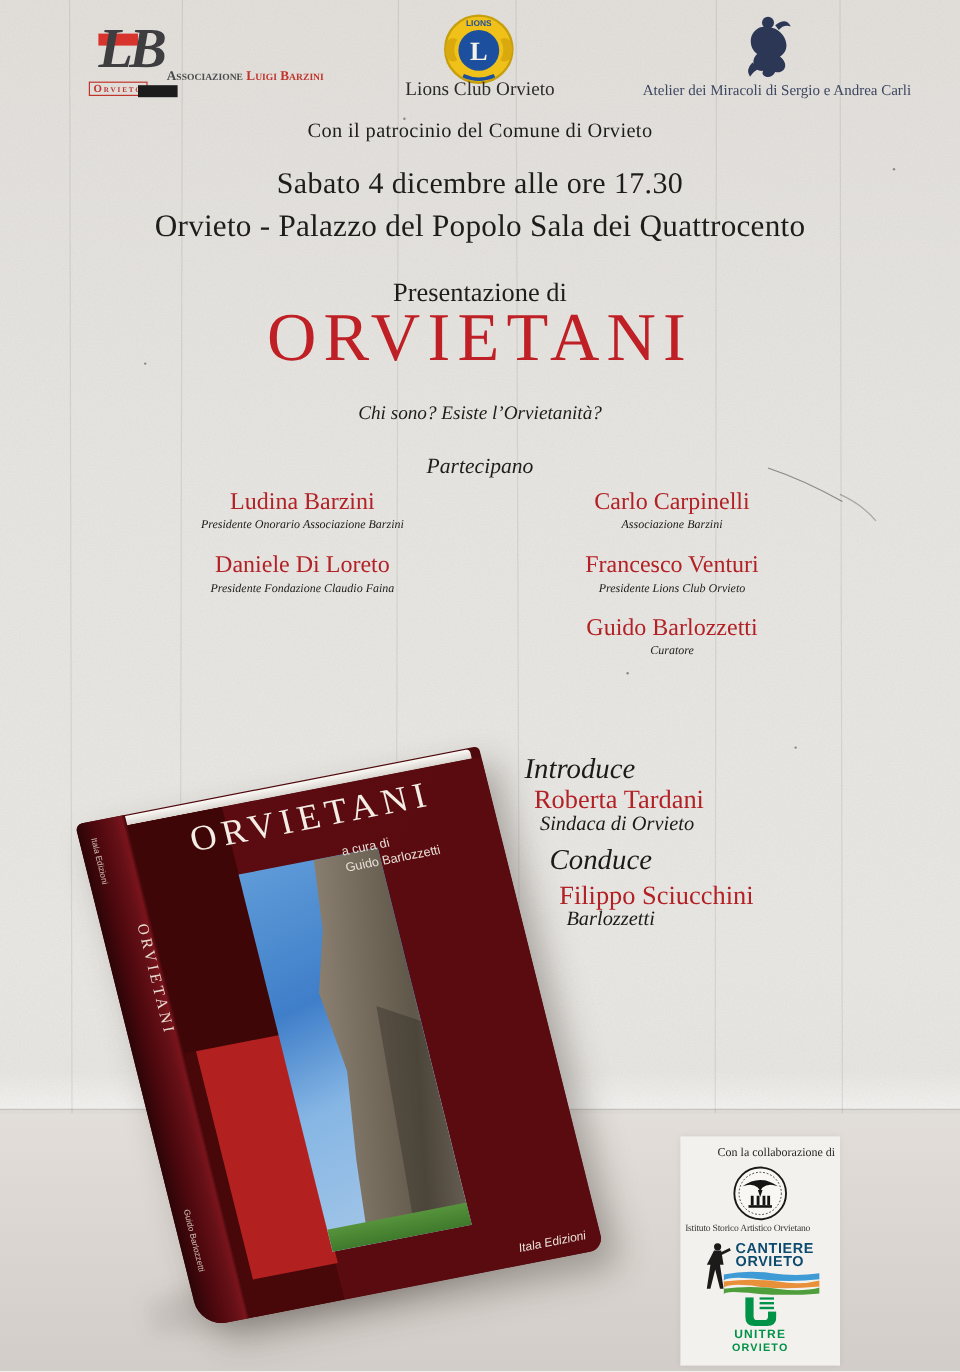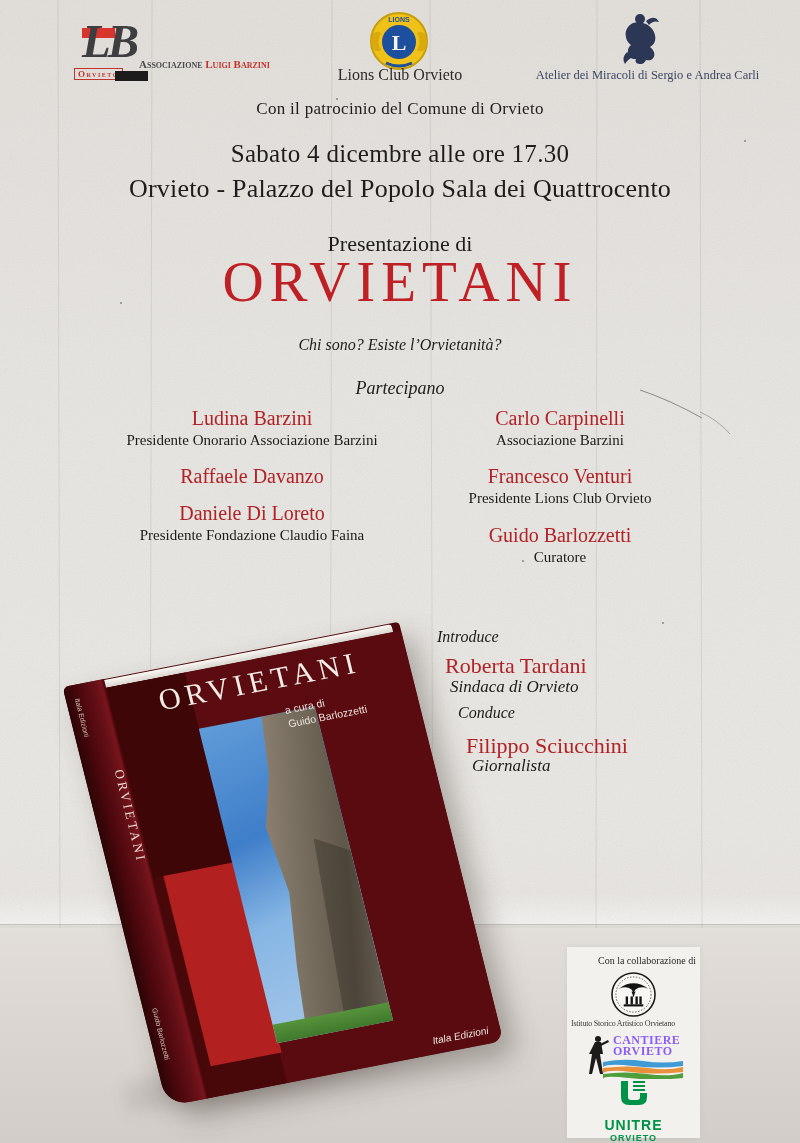--- a/index.html
+++ b/index.html
@@ -34,27 +34,27 @@
   .patronage{top:99px;font-size:17px;letter-spacing:.3px;}
   .datetime{top:140px;font-size:25px;letter-spacing:.3px;}
   .venue{top:174px;font-size:26px;letter-spacing:.2px;}
   .pretitle{top:231px;font-size:22px;}
   .maintitle{top:249px;font-size:57px;letter-spacing:6px;color:#bf2026;}
   .subtitle{top:321px;font-size:16px;margin-top:15px;}
   .partecipano{top:378px;font-size:18px;}
   
   .pcol{position:absolute;z-index:4;text-align:center;}
   .pcol .name{font-size:20px;color:#b22126;line-height:1;}
-  .pcol .role{font-size:15px;color:#1c1b19;line-height:1.15;margin-top:4px;}
+  .pcol .role{font-size:10px;font-style:italic;color:#1c1b19;line-height:1.15;margin-top:4px;}
   .prow{margin-bottom:17px;}
   .col-left{left:92px;top:408px;width:320px;}
   .col-right{left:400px;top:408px;width:320px;}
   
   .ic{position:absolute;z-index:4;white-space:nowrap;}
-  .ic-h{font-size:16px;font-style:italic;color:#1c1b19;}
+  .ic-h{font-size:24px;font-style:italic;color:#1c1b19;}
   .ic-n{font-size:22px;color:#b22126;}
   .ic-r{font-size:17px;font-style:italic;color:#1c1b19;}
   
   .book-shadow{position:absolute;left:118px;top:1020px;width:400px;height:70px;z-index:3;
     background:radial-gradient(ellipse at 45% 50%,rgba(48,40,36,.42),rgba(48,40,36,0) 70%);
     transform:rotate(-13deg);filter:blur(7px);}
   .book{position:absolute;left:112px;top:648px;width:342px;height:432px;z-index:4;
     transform:rotate(-14deg) skewY(3deg);transform-origin:50% 50%;
     border-radius:6px 4px 12px 22px;background:#4e090d;
     box-shadow:10px 16px 28px rgba(55,45,40,.35);}
@@ -87,26 +87,26 @@
   .cov-pub{position:absolute;right:12px;bottom:8px;font-family:"Liberation Sans",sans-serif;
     font-size:10px;font-style:italic;color:#eae2d9;}
   
   .panel{position:absolute;left:567px;top:947px;width:133px;height:191px;background:#f3f1ee;z-index:4;
     box-shadow:0 0 6px rgba(0,0,0,.06);}
   .panel .ph{position:absolute;left:0;top:8px;width:160px;text-align:center;font-size:10px;color:#2a2927;}
   .seal{position:absolute;left:43px;top:24px;width:47px;height:47px;}
   .ist-label{position:absolute;left:1px;top:72px;width:110px;text-align:center;font-size:8px;letter-spacing:-.2px;color:#3a3835;}
   .cantiere{position:absolute;left:18px;top:86px;width:100px;height:46px;}
   .cant-fig{position:absolute;left:0;top:2px;}
-  .cant-txt{position:absolute;left:28px;top:2px;font-family:Liberation Serif, serif;
-    font-weight:bold;font-size:12px;line-height:.95;color:#8b5cf6;letter-spacing:.5px;}
+  .cant-txt{position:absolute;left:28px;top:2px;font-family:Liberation Sans, sans-serif;
+    font-weight:bold;font-size:12px;line-height:.95;color:#0c4a6e;letter-spacing:.5px;}
   .cant-strokes{position:absolute;left:18px;top:26px;}
   .unitre{position:absolute;left:0;top:134px;width:133px;text-align:center;}
   .unitre svg{display:block;margin:0 auto;}
-  .uni-l1{font-family:"Liberation Sans",sans-serif;font-weight:bold;font-size:14px;letter-spacing:1px;color:#009247;margin-top:12px;}
+  .uni-l1{font-family:"Liberation Sans",sans-serif;font-weight:bold;font-size:10px;letter-spacing:1px;color:#009247;margin-top:2px;}
   .uni-l2{font-family:"Liberation Sans",sans-serif;font-weight:bold;font-size:9px;letter-spacing:1px;color:#009247;}
 </style>
 </head>
 <body>
 
 <div id="poster">
 
   <svg class="grain" width="800" height="928" aria-hidden="true">
     <filter id="g">
         <feTurbulence type="fractalNoise" baseFrequency="0.75" numOctaves="3" stitchTiles="stitch"></feTurbulence>
@@ -171,21 +171,20 @@
   <div class="t center maintitle">ORVIETANI</div>
   <div class="t center subtitle italic">Chi sono? Esiste l’Orvietanità?</div>
   <div class="t center partecipano italic">Partecipano</div>
 
   <div class="pcol col-left">
     <div class="prow">
       <div class="name">Ludina Barzini</div>
       <div class="role">Presidente Onorario Associazione Barzini</div>
     </div>
     <div class="prow">
-      <div class="name">Raffaele Davanzo</div>
     </div>
     <div class="prow">
       <div class="name">Daniele Di Loreto</div>
       <div class="role">Presidente Fondazione Claudio Faina</div>
     </div>
   </div>
   <div class="pcol col-right">
     <div class="prow">
       <div class="name">Carlo Carpinelli</div>
       <div class="role">Associazione Barzini</div>
@@ -198,21 +197,21 @@
       <div class="name">Guido Barlozzetti</div>
       <div class="role">Curatore</div>
     </div>
   </div>
 
   <div class="ic ic-h" style="left:437px;top:628px;">Introduce</div>
   <div class="ic ic-n" style="left:445px;top:653px;">Roberta Tardani</div>
   <div class="ic ic-r" style="left:450px;top:677px;">Sindaca di Orvieto</div>
   <div class="ic ic-h" style="left:458px;top:704px;">Conduce</div>
   <div class="ic ic-n" style="left:466px;top:733px;">Filippo Sciucchini</div>
-  <div class="ic ic-r" style="left:472px;top:756px;">Giornalista</div>
+  <div class="ic ic-r" style="left:472px;top:756px;">Barlozzetti</div>
 
   <div class="book-shadow"></div>
   <div class="book">
     <div class="pages-top"></div>
     <div class="spine">
       <span class="s-pub">Itala Edizioni</span>
       <span class="s-title">ORVIETANI</span>
       <span class="s-auth">Guido Barlozzetti</span>
     </div>
     <div class="cover">

